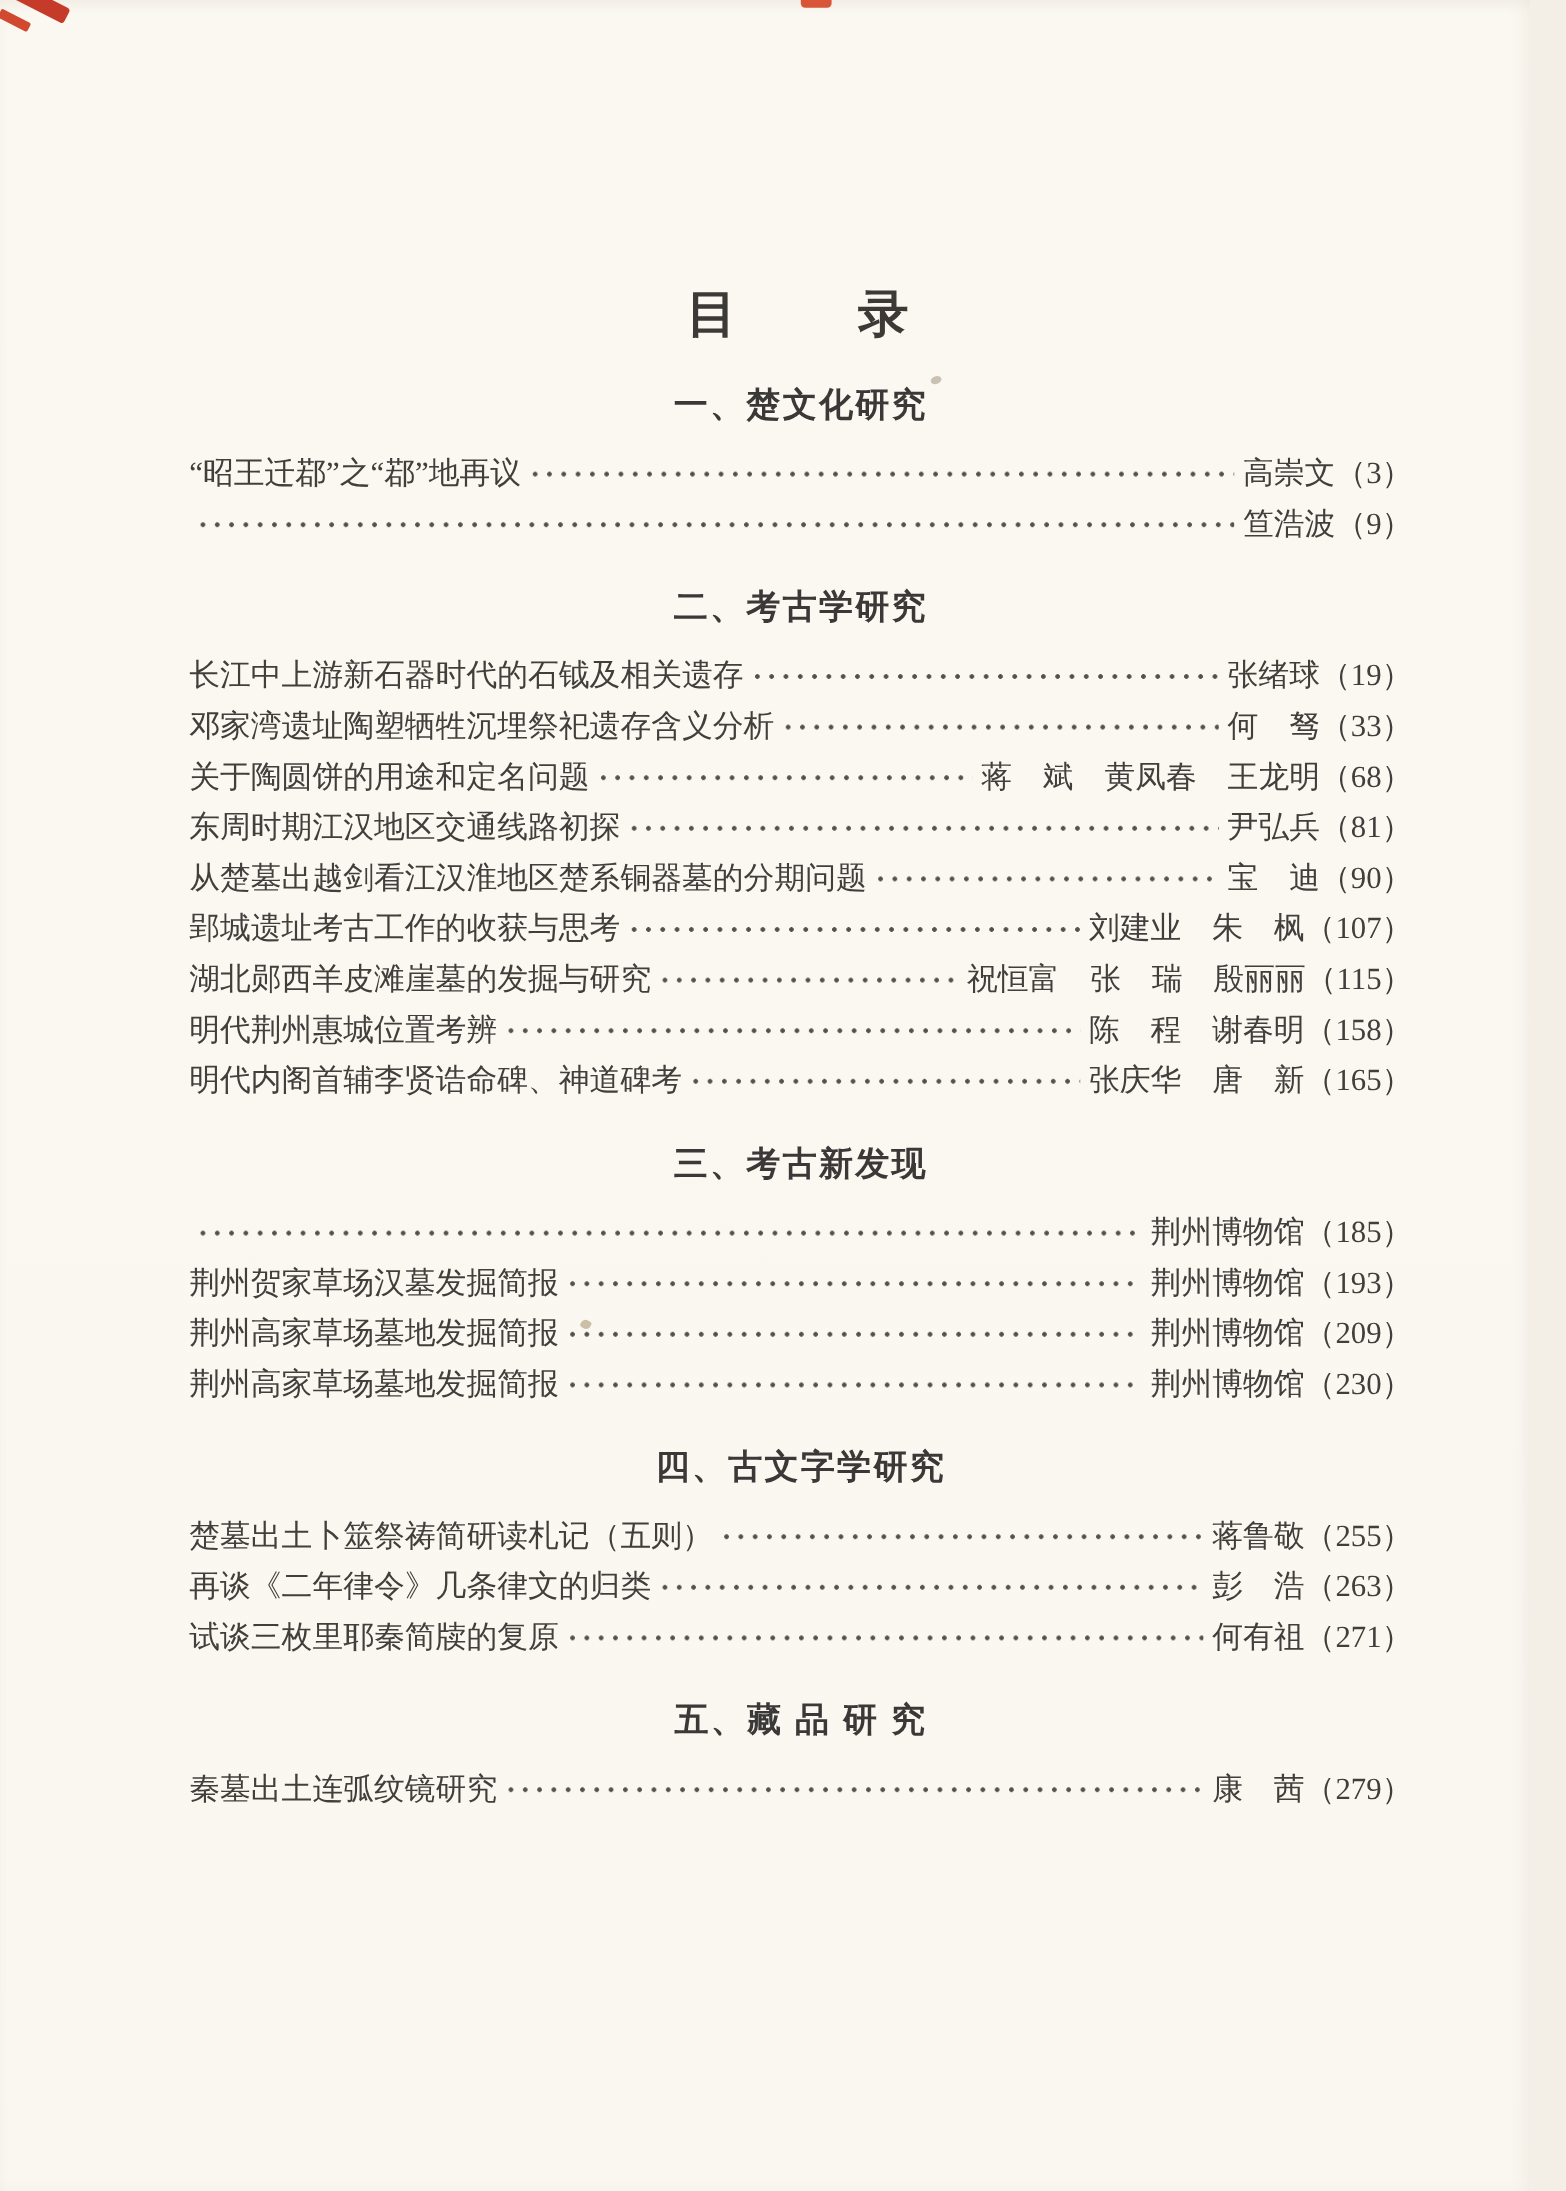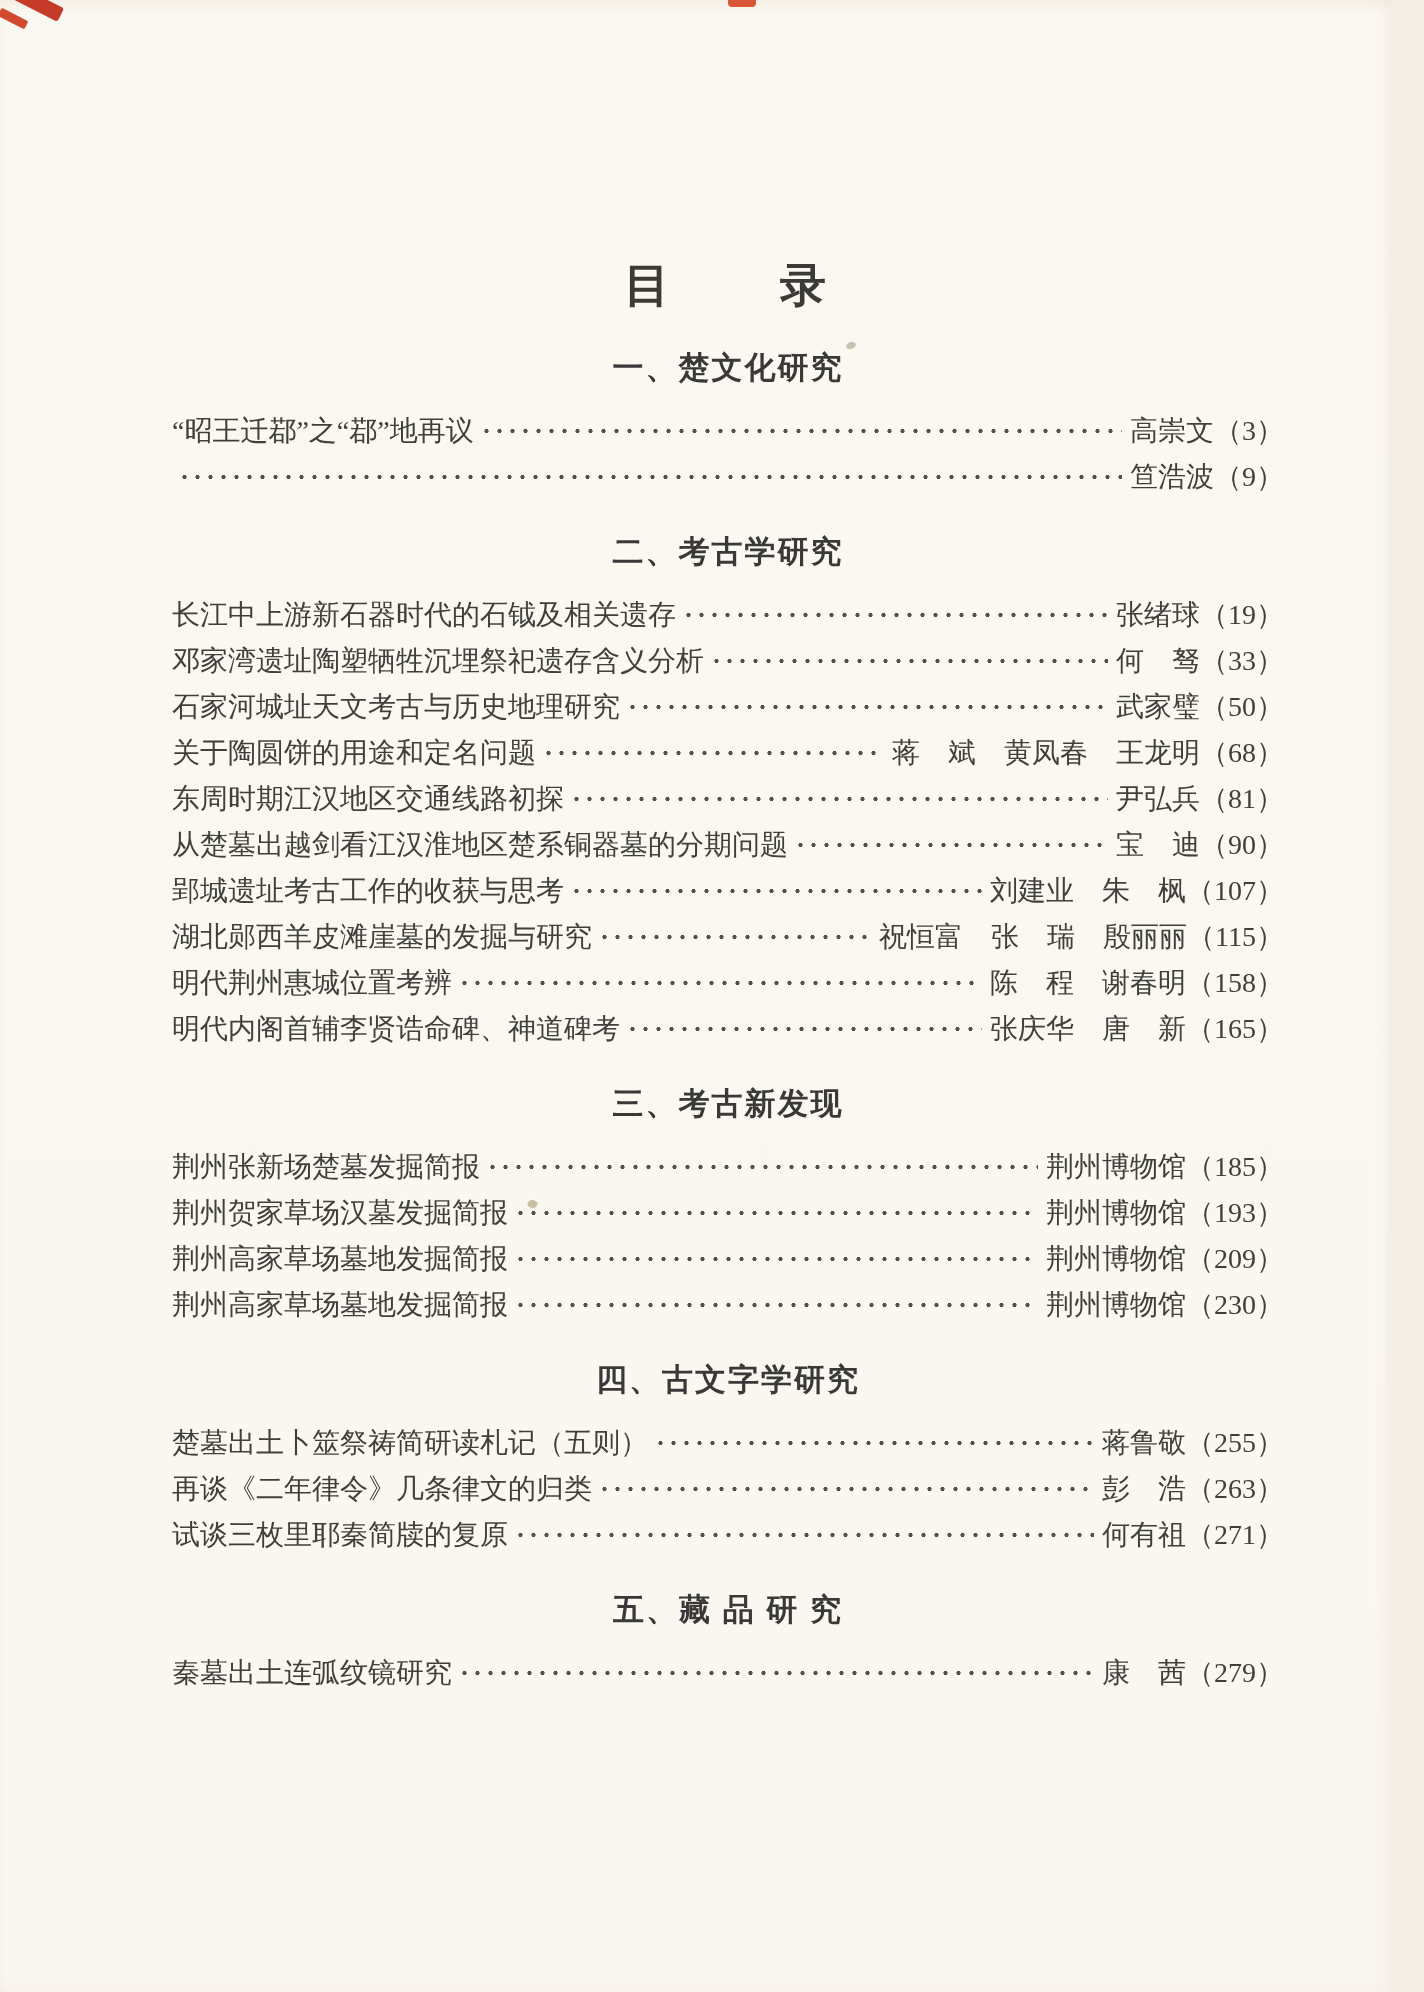--- a/index.html
+++ b/index.html
@@ -82,30 +82,29 @@
 
   <div class="content">
     <div class="toc-title">目　　录</div>
     <div>
         <div class="section-header first">一、楚文化研究</div>
         <div class="entry"><span class="entry-title">“昭王迁鄀”之“鄀”地再议</span><span class="dots"></span><span class="entry-authors">高崇文</span><span class="entry-page">（3）</span></div>
         <div class="entry"><span class="dots"></span><span class="entry-authors">笪浩波</span><span class="entry-page">（9）</span></div>
         <div class="section-header">二、考古学研究</div>
         <div class="entry"><span class="entry-title">长江中上游新石器时代的石钺及相关遗存</span><span class="dots"></span><span class="entry-authors">张绪球</span><span class="entry-page">（19）</span></div>
         <div class="entry"><span class="entry-title">邓家湾遗址陶塑牺牲沉埋祭祀遗存含义分析</span><span class="dots"></span><span class="entry-authors">何　驽</span><span class="entry-page">（33）</span></div>
-        <div class="entry"><span class="entry-title">石家河城址天文考古与历史地理研究</span><span class="dots"></span><span class="entry-authors">武家璧</span><span class="entry-page">（50）</span></div>
         <div class="entry"><span class="entry-title">关于陶圆饼的用途和定名问题</span><span class="dots"></span><span class="entry-authors">蒋　斌　黄凤春　王龙明</span><span class="entry-page">（68）</span></div>
         <div class="entry"><span class="entry-title">东周时期江汉地区交通线路初探</span><span class="dots"></span><span class="entry-authors">尹弘兵</span><span class="entry-page">（81）</span></div>
         <div class="entry"><span class="entry-title">从楚墓出越剑看江汉淮地区楚系铜器墓的分期问题</span><span class="dots"></span><span class="entry-authors">宝　迪</span><span class="entry-page">（90）</span></div>
         <div class="entry"><span class="entry-title">郢城遗址考古工作的收获与思考</span><span class="dots"></span><span class="entry-authors">刘建业　朱　枫</span><span class="entry-page">（107）</span></div>
         <div class="entry"><span class="entry-title">湖北郧西羊皮滩崖墓的发掘与研究</span><span class="dots"></span><span class="entry-authors">祝恒富　张　瑞　殷丽丽</span><span class="entry-page">（115）</span></div>
         <div class="entry"><span class="entry-title">明代荆州惠城位置考辨</span><span class="dots"></span><span class="entry-authors">陈　程　谢春明</span><span class="entry-page">（158）</span></div>
         <div class="entry"><span class="entry-title">明代内阁首辅李贤诰命碑、神道碑考</span><span class="dots"></span><span class="entry-authors">张庆华　唐　新</span><span class="entry-page">（165）</span></div>
         <div class="section-header">三、考古新发现</div>
-        <div class="entry"><span class="entry-title">荆州张新场楚墓发掘简报</span><span class="dots"></span><span class="entry-authors">荆州博物馆</span><span class="entry-page">（185）</span></div>
+        <div class="entry"><span class="dots"></span><span class="entry-authors">荆州博物馆</span><span class="entry-page">（185）</span></div>
         <div class="entry"><span class="entry-title">荆州贺家草场汉墓发掘简报</span><span class="dots"></span><span class="entry-authors">荆州博物馆</span><span class="entry-page">（193）</span></div>
         <div class="entry"><span class="entry-title">荆州高家草场墓地发掘简报</span><span class="dots"></span><span class="entry-authors">荆州博物馆</span><span class="entry-page">（209）</span></div>
         <div class="entry"><span class="entry-title">荆州高家草场墓地发掘简报</span><span class="dots"></span><span class="entry-authors">荆州博物馆</span><span class="entry-page">（230）</span></div>
         <div class="section-header">四、古文字学研究</div>
         <div class="entry"><span class="entry-title">楚墓出土卜筮祭祷简研读札记（五则）</span><span class="dots"></span><span class="entry-authors">蒋鲁敬</span><span class="entry-page">（255）</span></div>
         <div class="entry"><span class="entry-title">再谈《二年律令》几条律文的归类</span><span class="dots"></span><span class="entry-authors">彭　浩</span><span class="entry-page">（263）</span></div>
         <div class="entry"><span class="entry-title">试谈三枚里耶秦简牍的复原</span><span class="dots"></span><span class="entry-authors">何有祖</span><span class="entry-page">（271）</span></div>
         <div class="section-header">五、藏 品 研 究</div>
         <div class="entry"><span class="entry-title">秦墓出土连弧纹镜研究</span><span class="dots"></span><span class="entry-authors">康　茜</span><span class="entry-page">（279）</span></div>
       </div>

